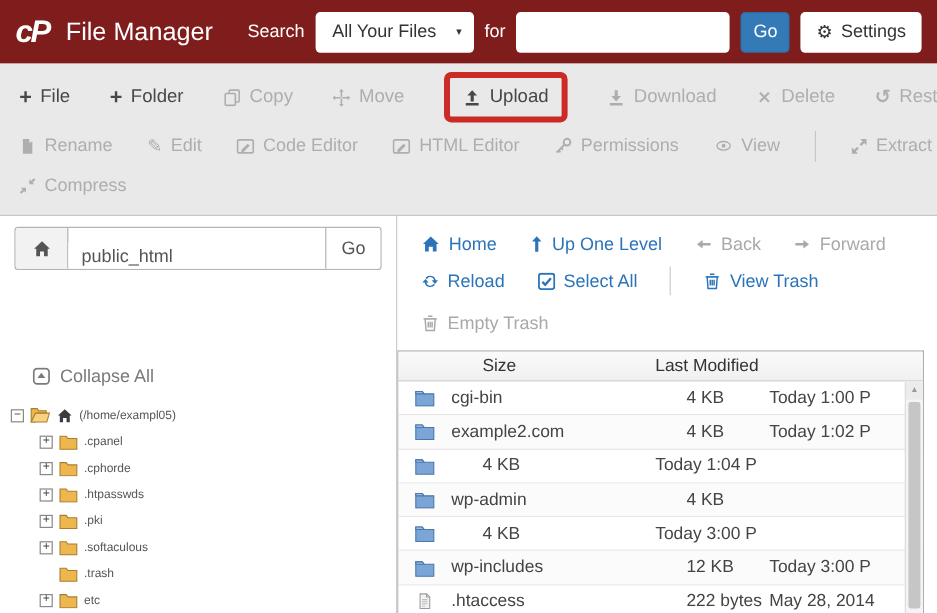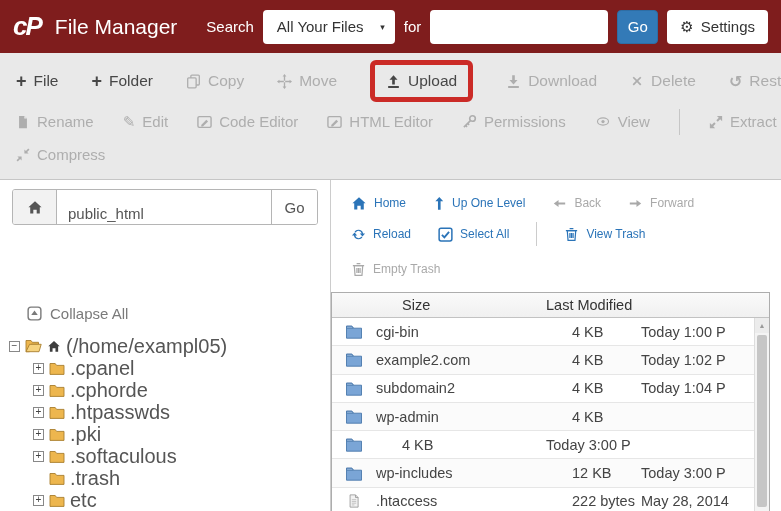--- a/index.html
+++ b/index.html
@@ -47,31 +47,31 @@
     display:flex; align-items:stretch; overflow:hidden; }
   .home-btn { width:44px; background:#f2f2f2; border-right:1px solid #b5b5b5; display:flex;
     align-items:center; justify-content:center; cursor:pointer; }
   .path-input { flex:1; border:none; outline:none; padding:0 11px; font-size:15px; color:#555; min-width:0;margin-top:12px; }
   .path-go { width:46px; border:none; border-left:1px solid #b5b5b5; background:#fff; font-size:15px;
     color:#555; cursor:pointer; }
 
   .collapse-all { margin:80px 0 0 27px; display:flex; align-items:center; gap:8px; color:#7a7a7a;
     font-size:15px; cursor:pointer; }
 
-  .tree { margin:13px 0 0 9px; font-size:20px; color:#555; }
+  .tree { margin:13px 0 0 9px; font-size:10px; color:#555; }
   .tree-row { display:flex; align-items:center; gap:5px; height:22px; cursor:pointer; white-space:nowrap; }
   .tree-kids { margin-left:24px; }
   .exp { width:11px; height:11px; border:1px solid #888; background:#fff; display:inline-flex;
     align-items:center; justify-content:center; font-size:10px; line-height:1; color:#444; flex:0 0 auto; }
   .exp.minus::before { content:"−"; }
   .exp.plus::before { content:"+"; }
   .exp-spacer { width:11px; flex:0 0 auto; }
 
   
-  .nav-row { display:flex; align-items:center; padding-left:20px; gap:27px; font-size:12px; }
+  .nav-row { display:flex; align-items:center; padding-left:20px; gap:27px; font-size:15px; }
   .nav-row1 { margin-top:10px; height:26px; }
   .nav-row2 { height:36px; }
   .nav-row3 { height:34px; }
   .nav-link { display:flex; align-items:center; gap:7px; cursor:pointer; white-space:nowrap; }
   .nav-link.blue { color:#2b74b8; }
   .nav-link.gray { color:#a9a9a9; }
   .nav-sep { border-left:1px solid #ccc; height:24px; }
 
   
   .ftable { margin:6px 11px 0 0; border:1px solid #adadad; position:relative; height:224px; overflow:hidden; }
@@ -491,21 +491,20 @@
         </div>
         <div class="trow">
           <div class="c-icon">
               <span class="ico">
                 <svg width="18" height="15" viewBox="0 0 17 15">
                   <path d="M1 2.2h5.4l1.5 2H16v10H1z" fill="#7aa5d6" stroke="#4a78ab" stroke-width=".9"></path>
                   <path d="M1 2.2h5.4l1.5 2H1z" fill="#9dbde0" stroke="#4a78ab" stroke-width=".9"></path>
                 </svg>
               </span>
             </div>
-          <div class="c-name">subdomain2</div>
           <div class="c-size">4 KB</div>
           <div class="c-mod">Today 1:04 P</div>
         </div>
         <div class="trow">
           <div class="c-icon">
               <span class="ico">
                 <svg width="18" height="15" viewBox="0 0 17 15">
                   <path d="M1 2.2h5.4l1.5 2H16v10H1z" fill="#7aa5d6" stroke="#4a78ab" stroke-width=".9"></path>
                   <path d="M1 2.2h5.4l1.5 2H1z" fill="#9dbde0" stroke="#4a78ab" stroke-width=".9"></path>
                 </svg>

